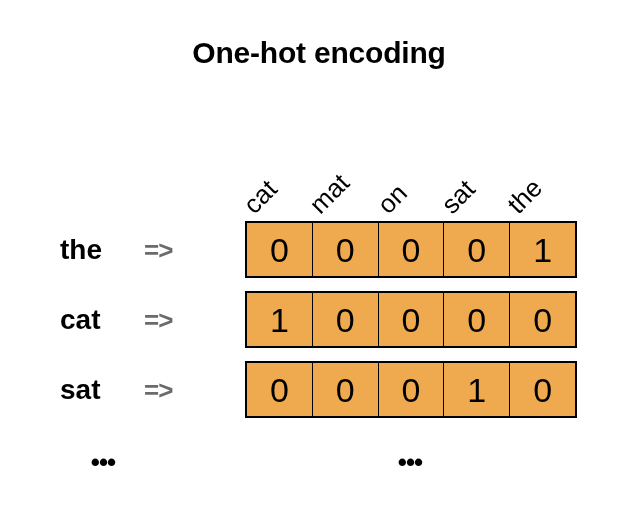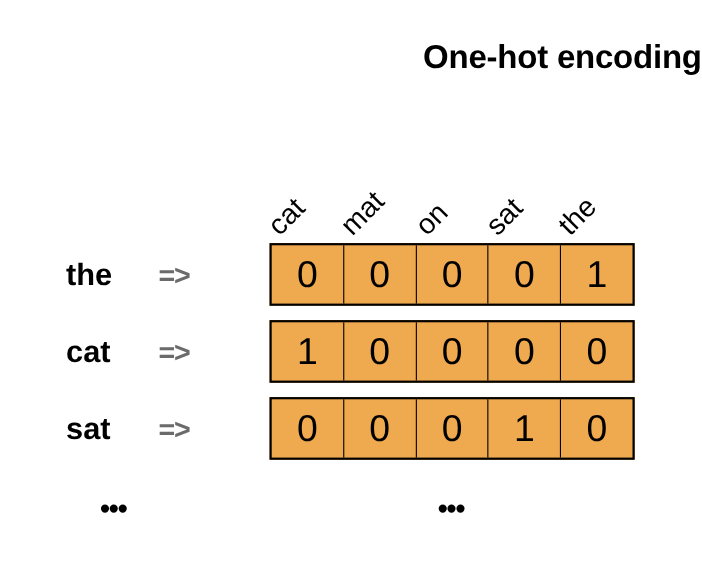--- a/index.html
+++ b/index.html
@@ -17,21 +17,21 @@
     font-family: "Liberation Sans", sans-serif;
     color: #000000;
   }
 
   
   #title {
     position: absolute;
     left: 0;
     top: 36px;
     width: 638px;
-    text-align: right;
+    text-align: center;
     font-size: 30px;
     font-weight: bold;
     letter-spacing: -0.2px;
     color: #000000;
     white-space: nowrap;
   }
 
   
   #col-headers {
     position: absolute;

